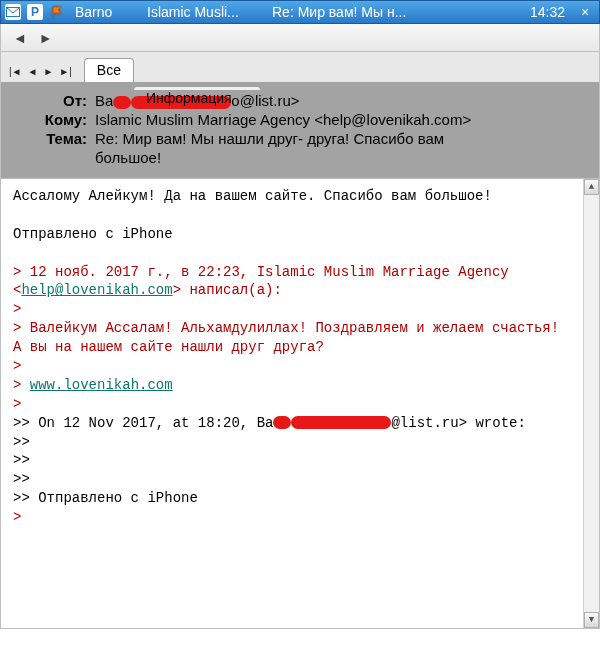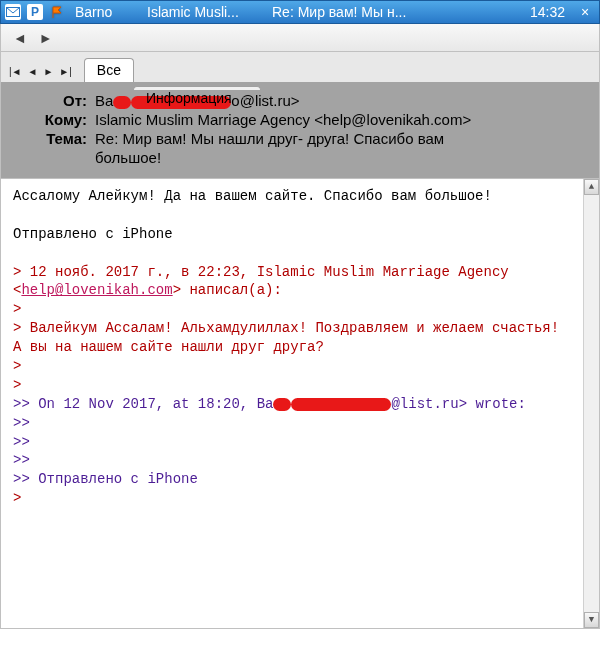--- a/index.html
+++ b/index.html
@@ -37,22 +37,22 @@
   .r1b { width: 100px; }
   .underline-red { border-bottom: 2px solid #d83030; padding-bottom: 1px; }
   
   .body-area { border: 1px solid #c0c0c0; border-top: none; padding: 8px 12px; font-family: "Courier New", monospace; font-size: 14px; line-height: 1.35; position: relative; min-height: 450px; }
   .scrollbar { position: absolute; right: 0; top: 0; bottom: 0; width: 16px; background: #f0f0f0; border-left: 1px solid #d0d0d0; }
   .sb-arrow { height: 16px; background: linear-gradient(#f8f8f8,#d8d8d8); border: 1px solid #b0b0b0; display: flex; align-items: center; justify-content: center; font-size: 9px; color: #555; }
   .sb-arrow.down { position: absolute; bottom: 0; left: 0; right: 0; }
   
   .body-area p { margin: 0; white-space: pre-wrap; padding-right: 18px; }
   .q1 { color: #b00000; }
-  .q2 { color: #4c1d95; }
-  .link { color: #be185d; text-decoration: underline; }
+  .q2 { color: #000000; }
+  .link { color: #0f766e; text-decoration: underline; }
   .redact2 { display: inline-block; background: #e81818; height: 13px; border-radius: 7px; vertical-align: middle; }
   .r2a { width: 18px; }
   .r2b { width: 100px; }
 </style>
 </head>
 <body>
 
 <div class="titlebar">
   <span class="tb-icon tb-envelope">
     <svg width="14" height="10" viewBox="0 0 14 10">
@@ -121,20 +121,21 @@
 
 <div class="body-area">
   <p>Ассалому Алейкум! Да на вашем сайте. Спасибо вам большое!</p>
   <p> </p>
   <p>Отправлено с iPhone</p>
   <p> </p>
   <p class="q1"><span>&gt; 12 нояб. 2017 г., в 22:23, Islamic Muslim Marriage Agency &lt;</span><span class="link">help@lovenikah.com</span><span>&gt; написал(а):</span></p>
   <p class="q1">&gt;</p>
   <p class="q1">&gt; Валейкум Ассалам! Альхамдулиллах! Поздравляем и желаем счастья!  А вы на нашем сайте нашли друг друга?</p>
   <p class="q1">&gt;</p>
+  <p class="q1"><span>&gt; </span><span class="link">www.lovenikah.com</span></p>
   <p class="q1">&gt;</p>
   <p class="q2"><span>&gt;&gt; On 12 Nov 2017, at 18:20, Ba</span><span class="redact2 r2a"></span><span class="redact2 r2b"></span><span>@list.ru&gt; wrote:</span></p>
   <p class="q2">&gt;&gt;</p>
   <p class="q2">&gt;&gt;</p>
   <p class="q2">&gt;&gt;</p>
   <p class="q2">&gt;&gt; Отправлено с iPhone</p>
   <p class="q1">&gt;</p>
 
   <div class="scrollbar">
     <div class="sb-arrow">▲</div>

